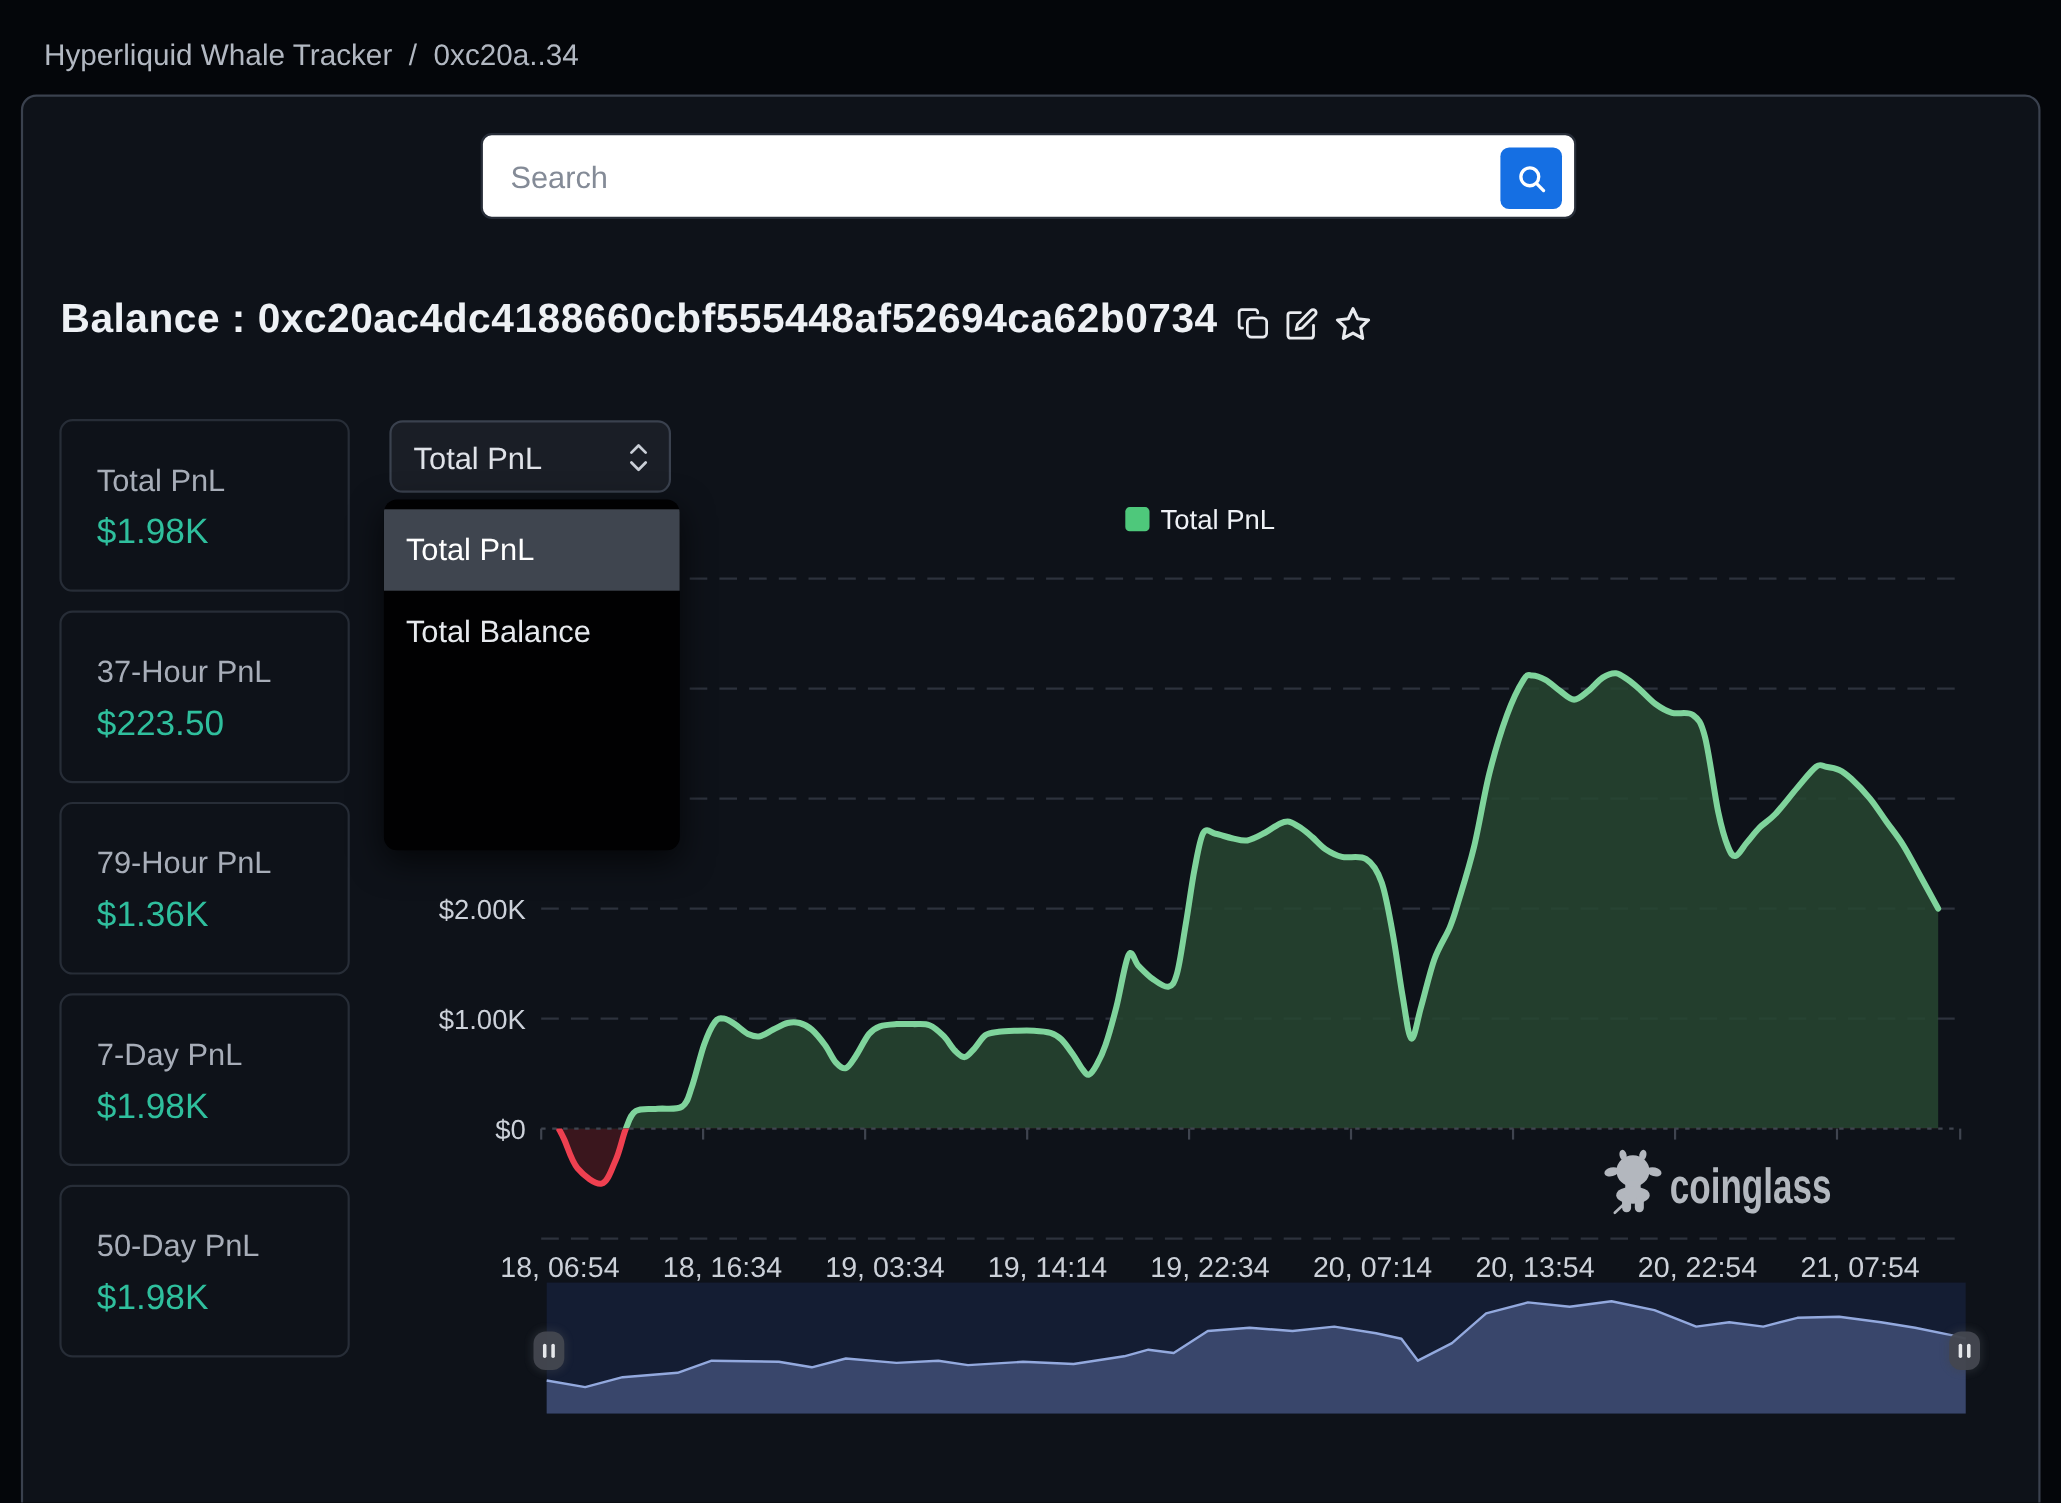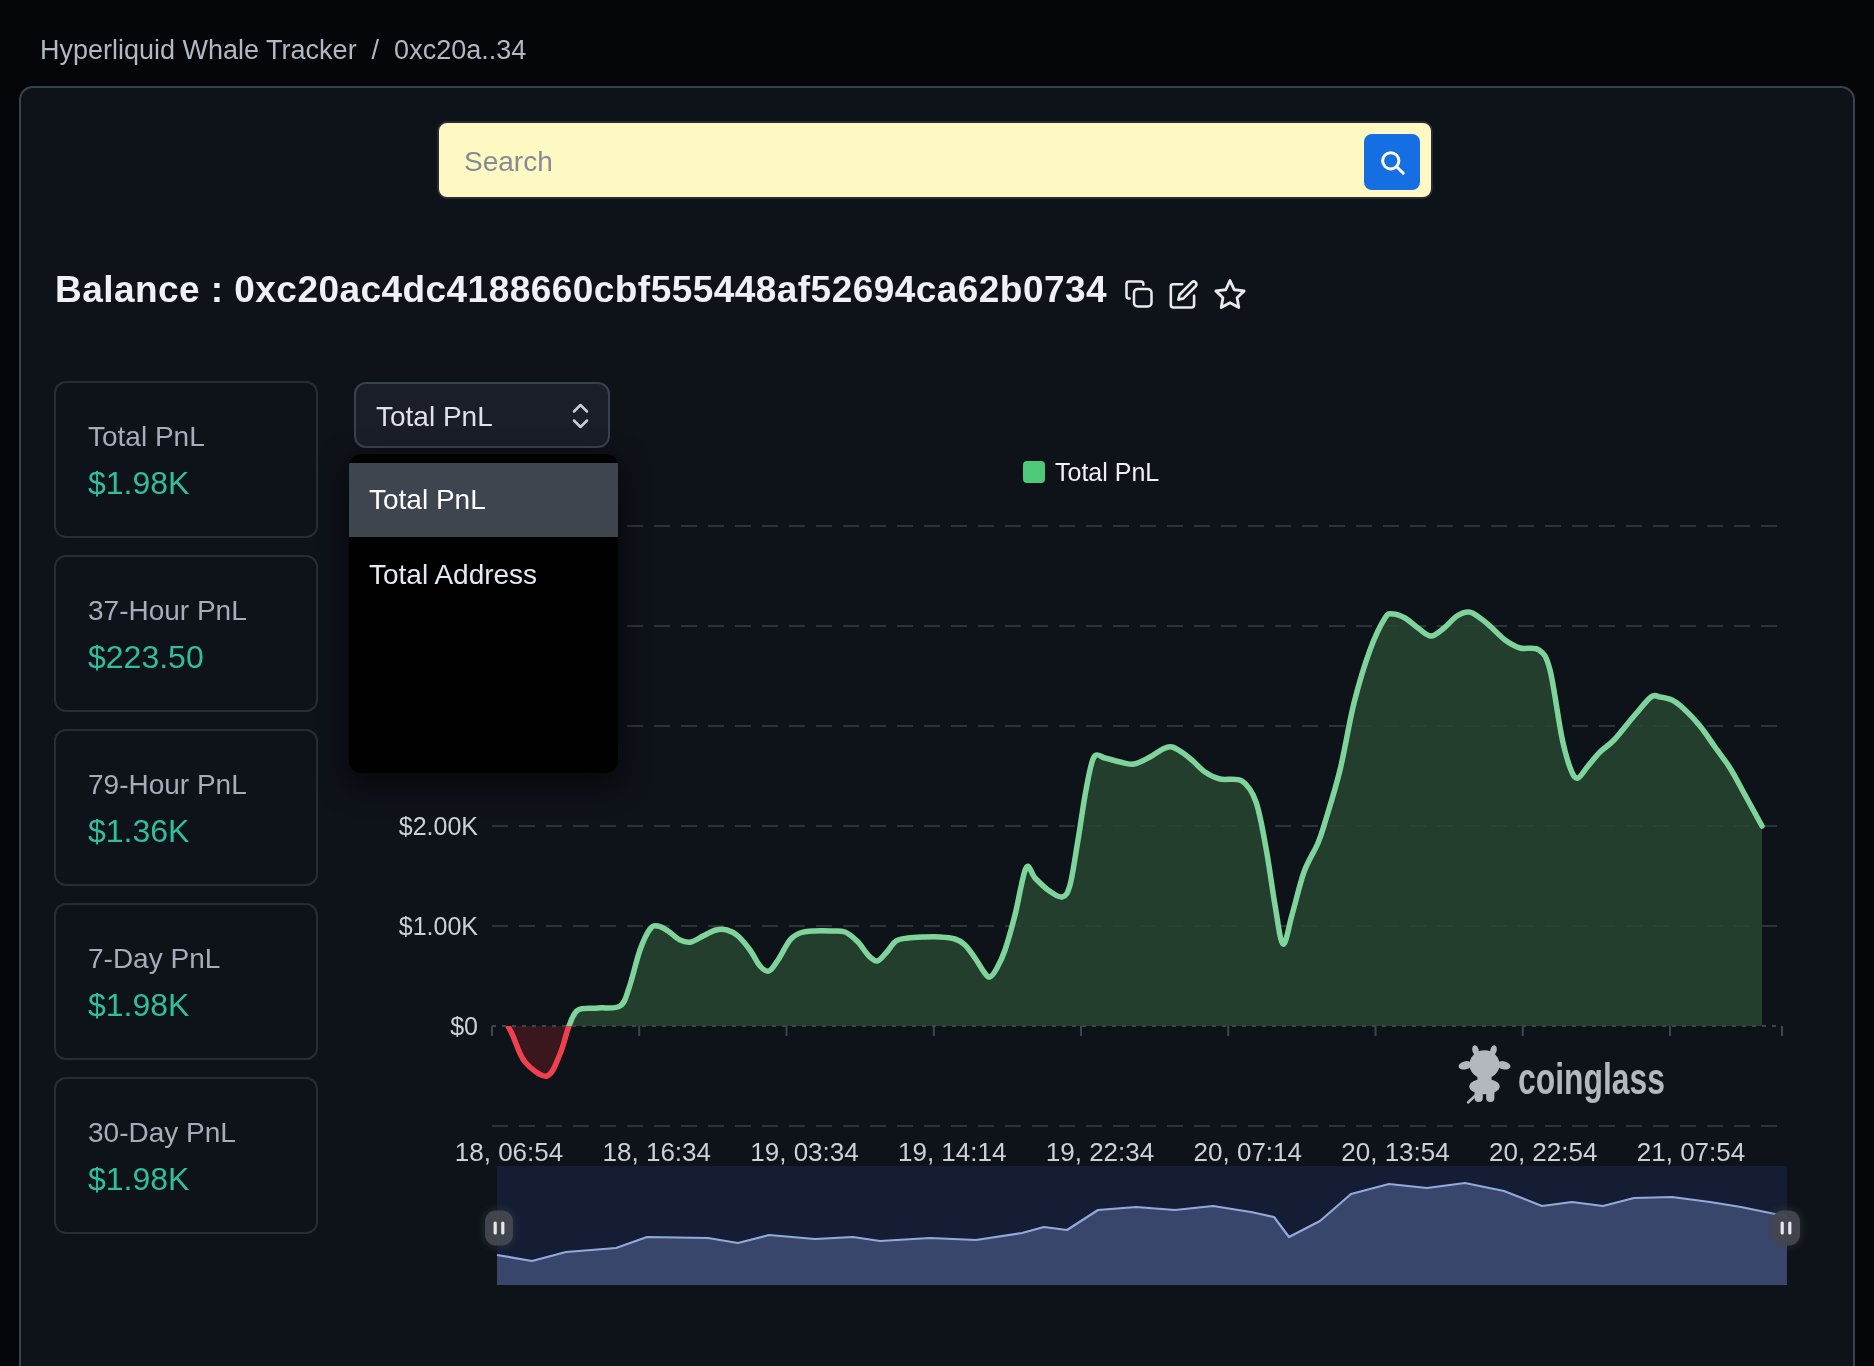--- a/index.html
+++ b/index.html
@@ -1,19 +1,19 @@
 <!DOCTYPE html>
 <html><head>
 <meta charset="utf-8">
 <style>
 * { margin:0; padding:0; box-sizing:border-box; }
 html,body { width:1874px; height:1366px; background:#04060a; font-family:"Liberation Sans",sans-serif; overflow:hidden; position:relative; }
 .crumb { position:absolute; left:40px; top:35px; font-size:27px; color:#b2b8c2; }
 .card { position:absolute; left:19px; top:86px; width:1836px; height:1310px; background:#0e1219; border:2px solid #3a414e; border-radius:14px; }
-.search { position:absolute; left:437px; top:121px; width:996px; height:78px; background:#fef9c3; border:2px solid #272d38; border-radius:10px; }
+.search { position:absolute; left:437px; top:121px; width:996px; height:78px; background:#ffffff; border:2px solid #272d38; border-radius:10px; }
 .search .ph { position:absolute; left:25px; top:23px; font-size:28px; color:#848b97; }
 .sbtn { position:absolute; right:11px; top:11px; width:56px; height:56px; background:#156fe3; border-radius:8px; display:flex; align-items:center; justify-content:center; }
 .addr { position:absolute; left:55px; top:269px; font-size:37px; font-weight:bold; color:#eef1f5; letter-spacing:0.45px; }
 .aicons { position:absolute; left:1124px; top:277px; display:flex; align-items:center; gap:14px; }
 .stat { position:absolute; left:54px; width:264px; height:157px; border:2px solid #272d37; border-radius:12px; }
 .stat-l { position:absolute; left:32px; top:38px; font-size:28px; color:#a7adb8; }
 .stat-v { position:absolute; left:32px; top:82px; font-size:32px; color:#2fbf9d; }
 .dd { position:absolute; left:354px; top:382px; width:256px; height:66px; background:#1a1e26; border:2px solid #3a414e; border-radius:12px; }
 .dd .t { position:absolute; left:20px; top:17px; font-size:28px; color:#dfe2e8; }
 .dd .c { position:absolute; right:18px; top:18px; }
@@ -143,27 +143,27 @@
 </div>
 <div class="stat" style="top:729px">
   <div class="stat-l">79-Hour PnL</div>
   <div class="stat-v">$1.36K</div>
 </div>
 <div class="stat" style="top:903px">
   <div class="stat-l">7-Day PnL</div>
   <div class="stat-v">$1.98K</div>
 </div>
 <div class="stat" style="top:1077px">
-  <div class="stat-l">30-Day PnL</div>
+  <div class="stat-l">50-Day PnL</div>
   <div class="stat-v">$1.98K</div>
 </div>
 
 <div class="dd">
     <span class="t">Total PnL</span>
     <span class="c"><svg width="19" height="28" viewBox="0 0 19 28" fill="none" stroke="#c9ced6" stroke-width="2.5" stroke-linecap="round" stroke-linejoin="round">
         <polyline points="3,9.5 9.5,3 16,9.5"></polyline>
         <polyline points="3,18.5 9.5,25 16,18.5"></polyline>
       </svg></span>
   </div>
 <div class="menu">
     <div class="mi sel">Total PnL</div>
-    <div class="mi">Total Address</div>
+    <div class="mi">Total Balance</div>
   </div>
 
 </body></html>

